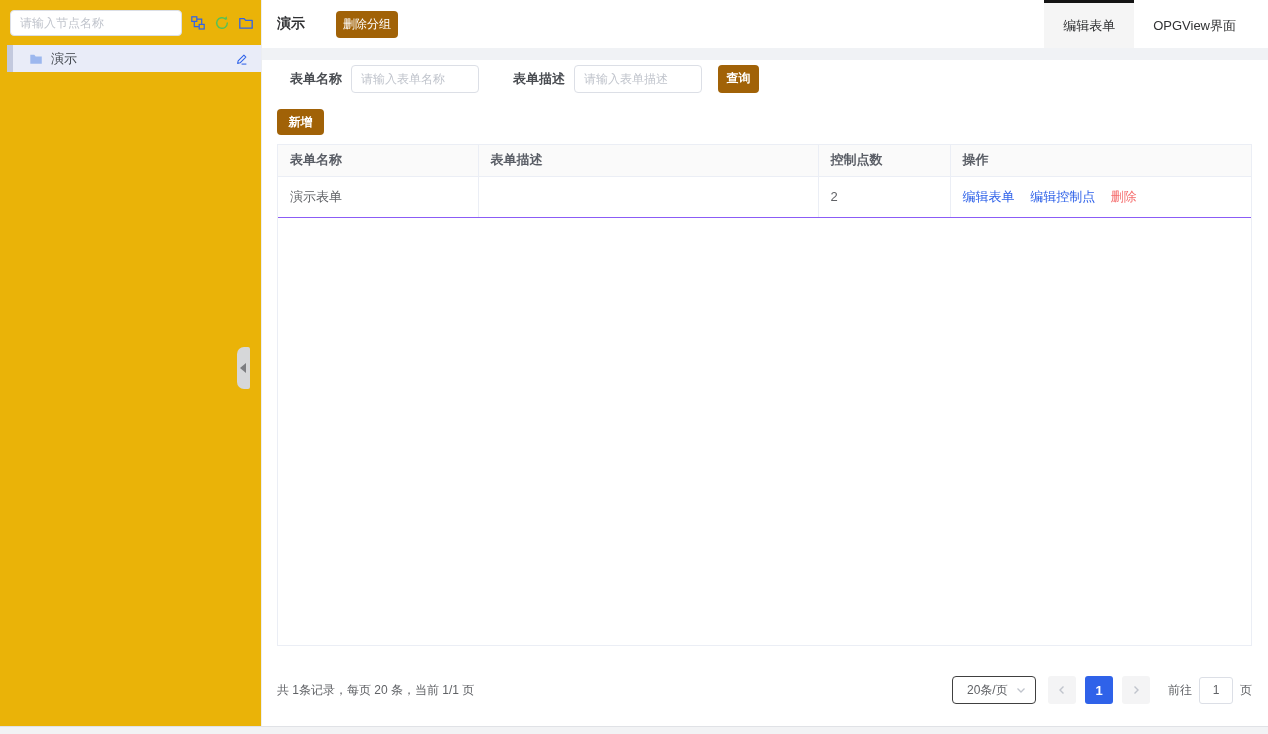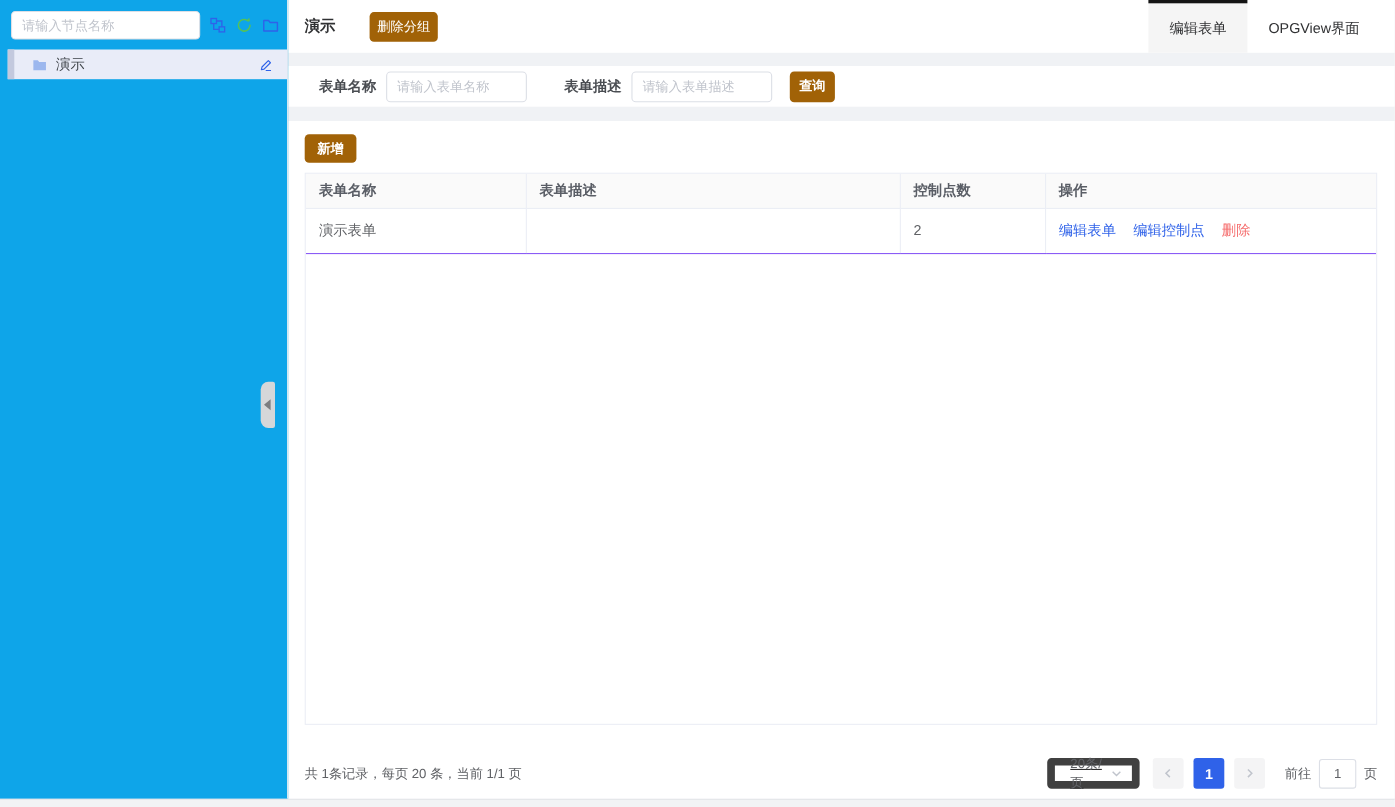--- a/index.html
+++ b/index.html
@@ -6,21 +6,21 @@
   html,body { width:1268px; height:734px; }
   body {
     font-family: "Liberation Sans", sans-serif;
     background:#f2f3f5;
     color:#333;
     overflow:hidden;
   }
   .app { display:flex; width:1268px; height:727px; border-bottom:1px solid #e0e2e6; background:#f0f2f5; }
 
   
-  .sidebar { position:relative; width:262px; flex-shrink:0; background:#0ea5e9; border-right:1px solid #eceef1; }
+  .sidebar { position:relative; width:262px; flex-shrink:0; background:#eab308; border-right:1px solid #eceef1; }
   .sidebar-toolbar { display:flex; align-items:center; padding:10px 8px 0 10px; }
   .node-search {
     width:172px; height:26px; border:1px solid #dcdfe6; border-radius:4px;
     padding:0 9px; font-size:12px; color:#606266; outline:none;
     font-family:"Liberation Sans",sans-serif;
   }
   .node-search::placeholder { color:#c0c4cc; }
   .sb-icon { width:17px; height:17px; margin-left:8px; display:inline-flex; align-items:center; justify-content:center; cursor:pointer; }
   .sb-icon svg { display:block; }
 
@@ -64,41 +64,41 @@
   .f-label { font-size:13px; font-weight:bold; color:#4a4d52; }
   .f-input {
     margin-left:9px; width:128px; height:28px; border:1px solid #dcdfe6; border-radius:4px;
     padding:0 9px; font-size:12px; color:#606266; outline:none;
     font-family:"Liberation Sans",sans-serif;
   }
   .f-input::placeholder { color:#c0c4cc; }
   .gap-32 { width:34px; }
   .query-btn { margin-left:16px; width:41px; height:28px; font-size:12px; font-weight:bold; }
 
-  .panel { margin-top:13px; flex:1; background:#fff; padding:12px 16px 0 15px; display:flex; flex-direction:column; min-height:0; }
+  .panel { flex:1; background:#fff; padding:12px 16px 0 15px; display:flex; flex-direction:column; min-height:0; }
   .add-btn { width:47px; height:26px; font-size:12px; font-weight:bold; }
 
   .table-wrap { margin-top:9px; height:502px; border:1px solid #ebeef5; overflow:hidden; background:#fff; }
   table { width:100%; border-collapse:collapse; table-layout:fixed; }
   th, td { text-align:left; padding:0 12px; font-size:13px; }
   th {
     height:31px; background:#fafafa; color:#5a5e66; font-weight:bold;
     border-bottom:1px solid #ebeef5;
   }
   td { height:41px; color:#606266; border-bottom:1px solid #8b5cf6; background:#fff; }
   th:not(:last-child), td:not(:last-child) { border-right:1px solid #ebeef5; }
   .op-link { font-size:13px; font-weight:normal; color:#2f62e9; text-decoration:none; margin-right:12px; cursor:pointer; }
   .op-link.danger { color:#f56c6c; margin-right:0; }
 
   .panel-footer { margin-top:30px; display:flex; align-items:center; height:28px; }
   .summary { font-size:12px; color:#606266; }
   .pager { margin-left:auto; display:flex; align-items:center; }
   .size-select {
-    width:84px; height:28px; border:7px solid #404040; border-radius:4px;
-    display:flex; align-items:center; padding:0 8px 0 14px; cursor:pointer; background:#fff;text-decoration:underline;
+    width:84px; height:28px; border:1px solid #404040; border-radius:4px;
+    display:flex; align-items:center; padding:0 8px 0 14px; cursor:pointer; background:#fff;
   }
   .size-select .sel-text { font-size:12px; color:#606266; }
   .size-select .sel-caret { margin-left:auto; display:inline-flex; }
   .pg {
     width:28px; height:28px; border:none; border-radius:3px; background:#f4f4f5;
     display:flex; align-items:center; justify-content:center; cursor:pointer;
   }
   .pg.num { background:#2f62e9; color:#fff; font-size:13px; font-weight:bold; }
   .pg-prev { margin-left:12px; }
   .pg + .pg { margin-left:9px; }

